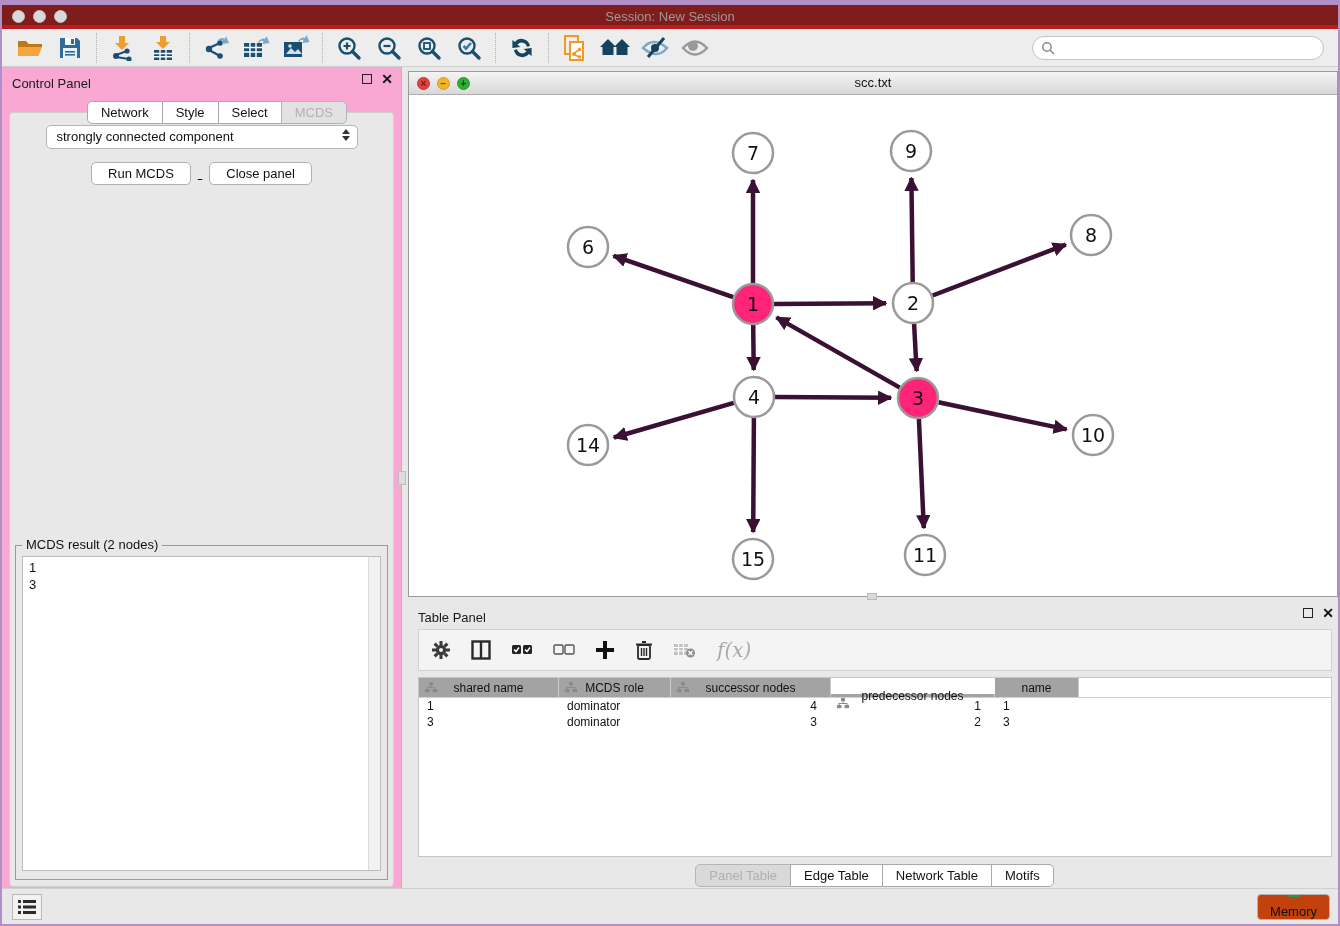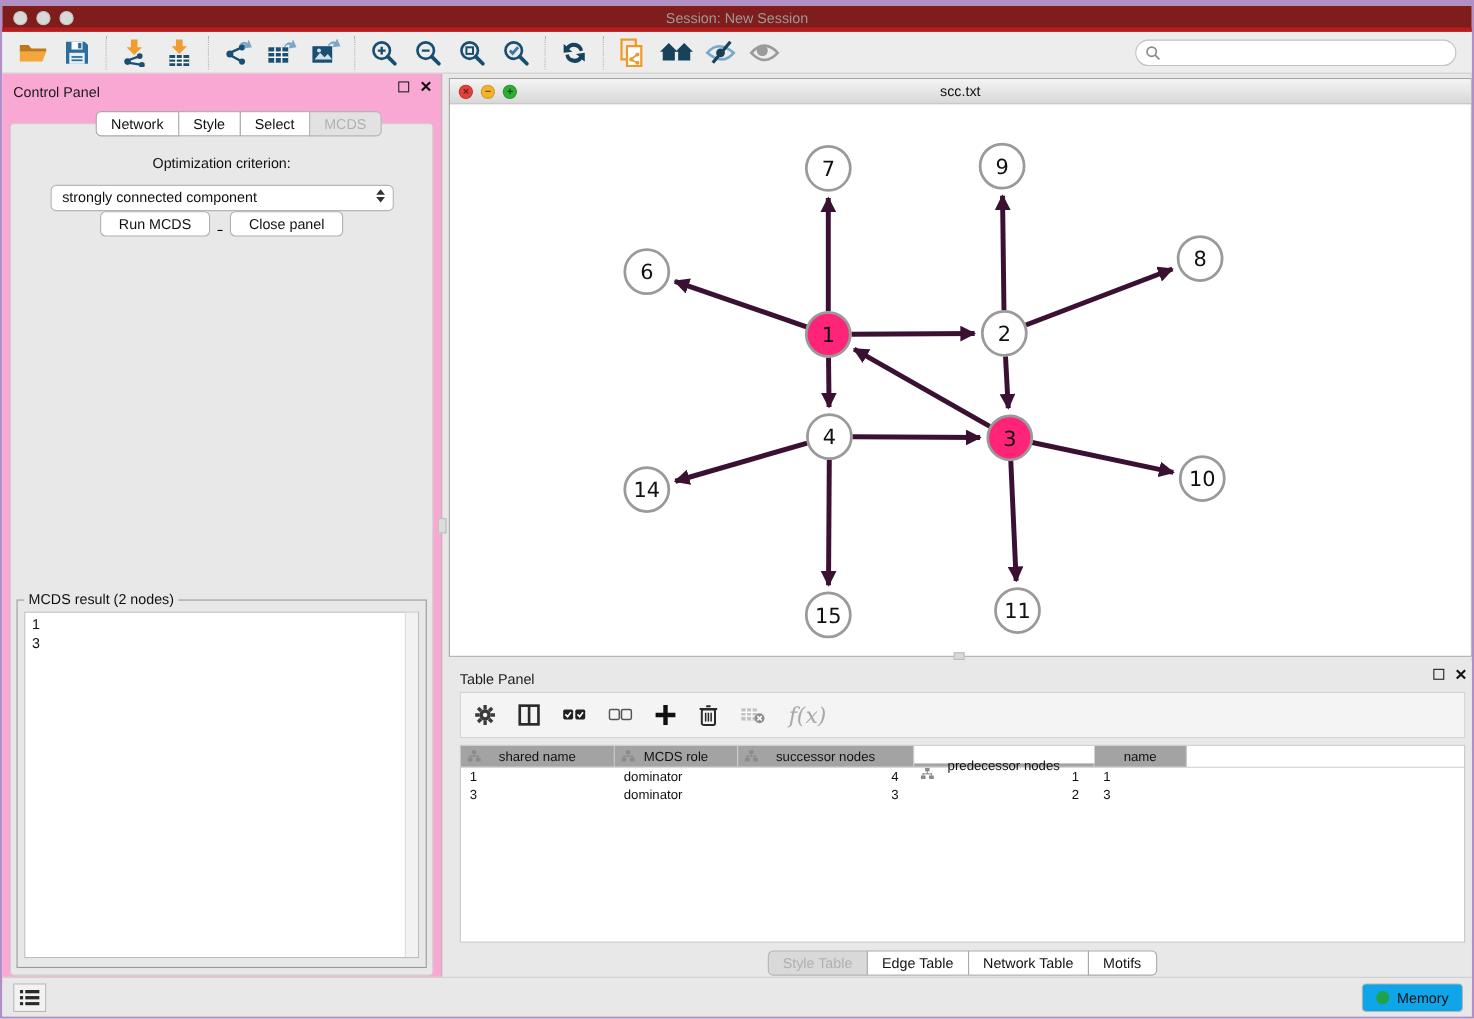--- a/index.html
+++ b/index.html
@@ -45,21 +45,21 @@
   .cp-body { position:absolute; left:7px; right:7px; top:45px; bottom:8px;
              border:1px solid #cfcfcf; border-radius:4px; background:#e8e8e8; }
   .opt-label { text-align:center; margin-top:28px; font-size:13px; color:#111; }
   .dropdown { margin:12px auto 0; width:312px; height:24px; background:#fff;
               border:1px solid #b5b5b5; border-radius:5px; position:relative;
               font-size:13px; color:#111; line-height:22px; padding-left:10px; }
   .dd-arrows { position:absolute; right:7px; top:3px; display:flex; flex-direction:column; gap:2px; }
   .dd-arrows i { width:0; height:0; border-left:4px solid transparent; border-right:4px solid transparent; }
   .dd-up { border-bottom:5px solid #333; }
   .dd-down { border-top:5px solid #333; }
-  .btn-row { text-align:center;text-decoration:underline; }
+  .btn-row { margin-top:13px; text-align:center;text-decoration:underline; }
   .pbtn { display:inline-block; background:#fff; border:1px solid #b0b0b0; border-radius:5px;
           font-size:13px; color:#111; padding:3px 16px; margin:0 7px; }
   .result-group { position:absolute; left:5px; right:5px; top:432px; bottom:6px;
                   border:1px solid #9a9a9a; }
   .result-legend { position:absolute; left:6px; top:-9px; background:#e8e8e8; padding:0 4px;
                    font-size:13px; color:#111; }
   .result-area { position:absolute; left:6px; right:6px; top:10px; bottom:8px;
                  background:#fff; border:1px solid #bdbdbd; }
   .result-lines { position:absolute; left:0; top:0; right:13px; bottom:0; padding:2px 6px;
                   font-size:13px; line-height:17px; color:#111; white-space:pre; overflow:hidden; }
@@ -102,23 +102,23 @@
   .trow { display:flex; height:16px; }
   .tcell { font-size:12px; color:#111; line-height:16px; overflow:hidden; }
   .tp-tabs { position:absolute; left:0; right:0; bottom:8px; text-align:center; }
   .tp-tabs .tab.active { background:#d9d9d9; color:#b0b0b0; }
 
   
   .statusbar { position:absolute; left:0; bottom:0; width:100%; height:36px;
                background:#e8e8e8; border-top:1px solid #cfcfcf; }
   .list-btn { position:absolute; left:10px; top:5px; width:30px; height:26px; background:#f2f2f2;
               border:1px solid #b9b9b9; display:flex; align-items:center; justify-content:center; }
-  .memory-btn { position:absolute; right:8px; top:5px; height:26px; background:#0ea5e9;
+  .memory-btn { position:absolute; right:8px; top:5px; height:26px; background:#c2410c;
                 border:1px solid #b3b3b3; border-radius:4px; display:flex; align-items:center;
-                gap:7px; padding:0 12px; font-size:13px; color:#111; }
+                gap:7px; padding:0 12px; font-size:13px; color:#111;flex-direction:column; }
   .mem-dot { width:12px; height:12px; border-radius:50%; background:#1ea24a; }
 </style>
 </head>
 <body>
 
 <div class="app">
 
   <div class="titlebar">
     <div class="traffic-inactive">
       <span></span>
@@ -279,21 +279,20 @@
   <div class="control-panel">
     <div class="panel-head">
       <span class="panel-title">Control Panel</span>
       <span class="panel-icons">
         <span class="float-box"></span>
         <span class="close-x">✕</span>
       </span>
     </div>
     <div class="cp-tabs" id="cp-tabs"><span class="tab">Network</span><span class="tab">Style</span><span class="tab">Select</span><span class="tab active">MCDS</span></div>
     <div class="cp-body">
-      <div class="opt-label">Optimization criterion:</div>
       <div class="dropdown">
         <span>strongly connected component</span>
         <span class="dd-arrows">
             <i class="dd-up"></i>
             <i class="dd-down"></i>
           </span>
       </div>
       <div class="btn-row">
         <span class="pbtn">Run MCDS</span>
         <span class="pbtn">Close panel</span>
@@ -525,21 +524,21 @@
           </div>
           <div class="trow">
             <div class="tcell" style="width: 140px; text-align: left; padding: 0px 0px 0px 8px;">3</div>
             <div class="tcell" style="width: 112px; text-align: left; padding: 0px 0px 0px 8px;">dominator</div>
             <div class="tcell" style="width: 160px; text-align: right; padding: 0px 14px 0px 0px;">3</div>
             <div class="tcell" style="width: 164px; text-align: right; padding: 0px 14px 0px 0px;">2</div>
             <div class="tcell" style="width: 84px; text-align: left; padding: 0px 0px 0px 8px;">3</div>
           </div>
         </div>
     </div>
-    <div class="tp-tabs" id="tp-tabs"><span class="tab active">Style Table</span><span class="tab">Edge Table</span><span class="tab">Network Table</span><span class="tab">Motifs</span></div>
+    <div class="tp-tabs" id="tp-tabs"><span class="tab active">Panel Table</span><span class="tab">Edge Table</span><span class="tab">Network Table</span><span class="tab">Motifs</span></div>
   </div>
 
   <div class="statusbar">
     <div class="list-btn">
       <svg width="18" height="14" viewBox="0 0 18 14">
         <g fill="#2a2a2a">
           <rect x="0" y="0" width="3" height="3"></rect>
             <rect x="5" y="0" width="13" height="3"></rect>
           <rect x="0" y="5.5" width="3" height="3"></rect>
             <rect x="5" y="5.5" width="13" height="3"></rect>

